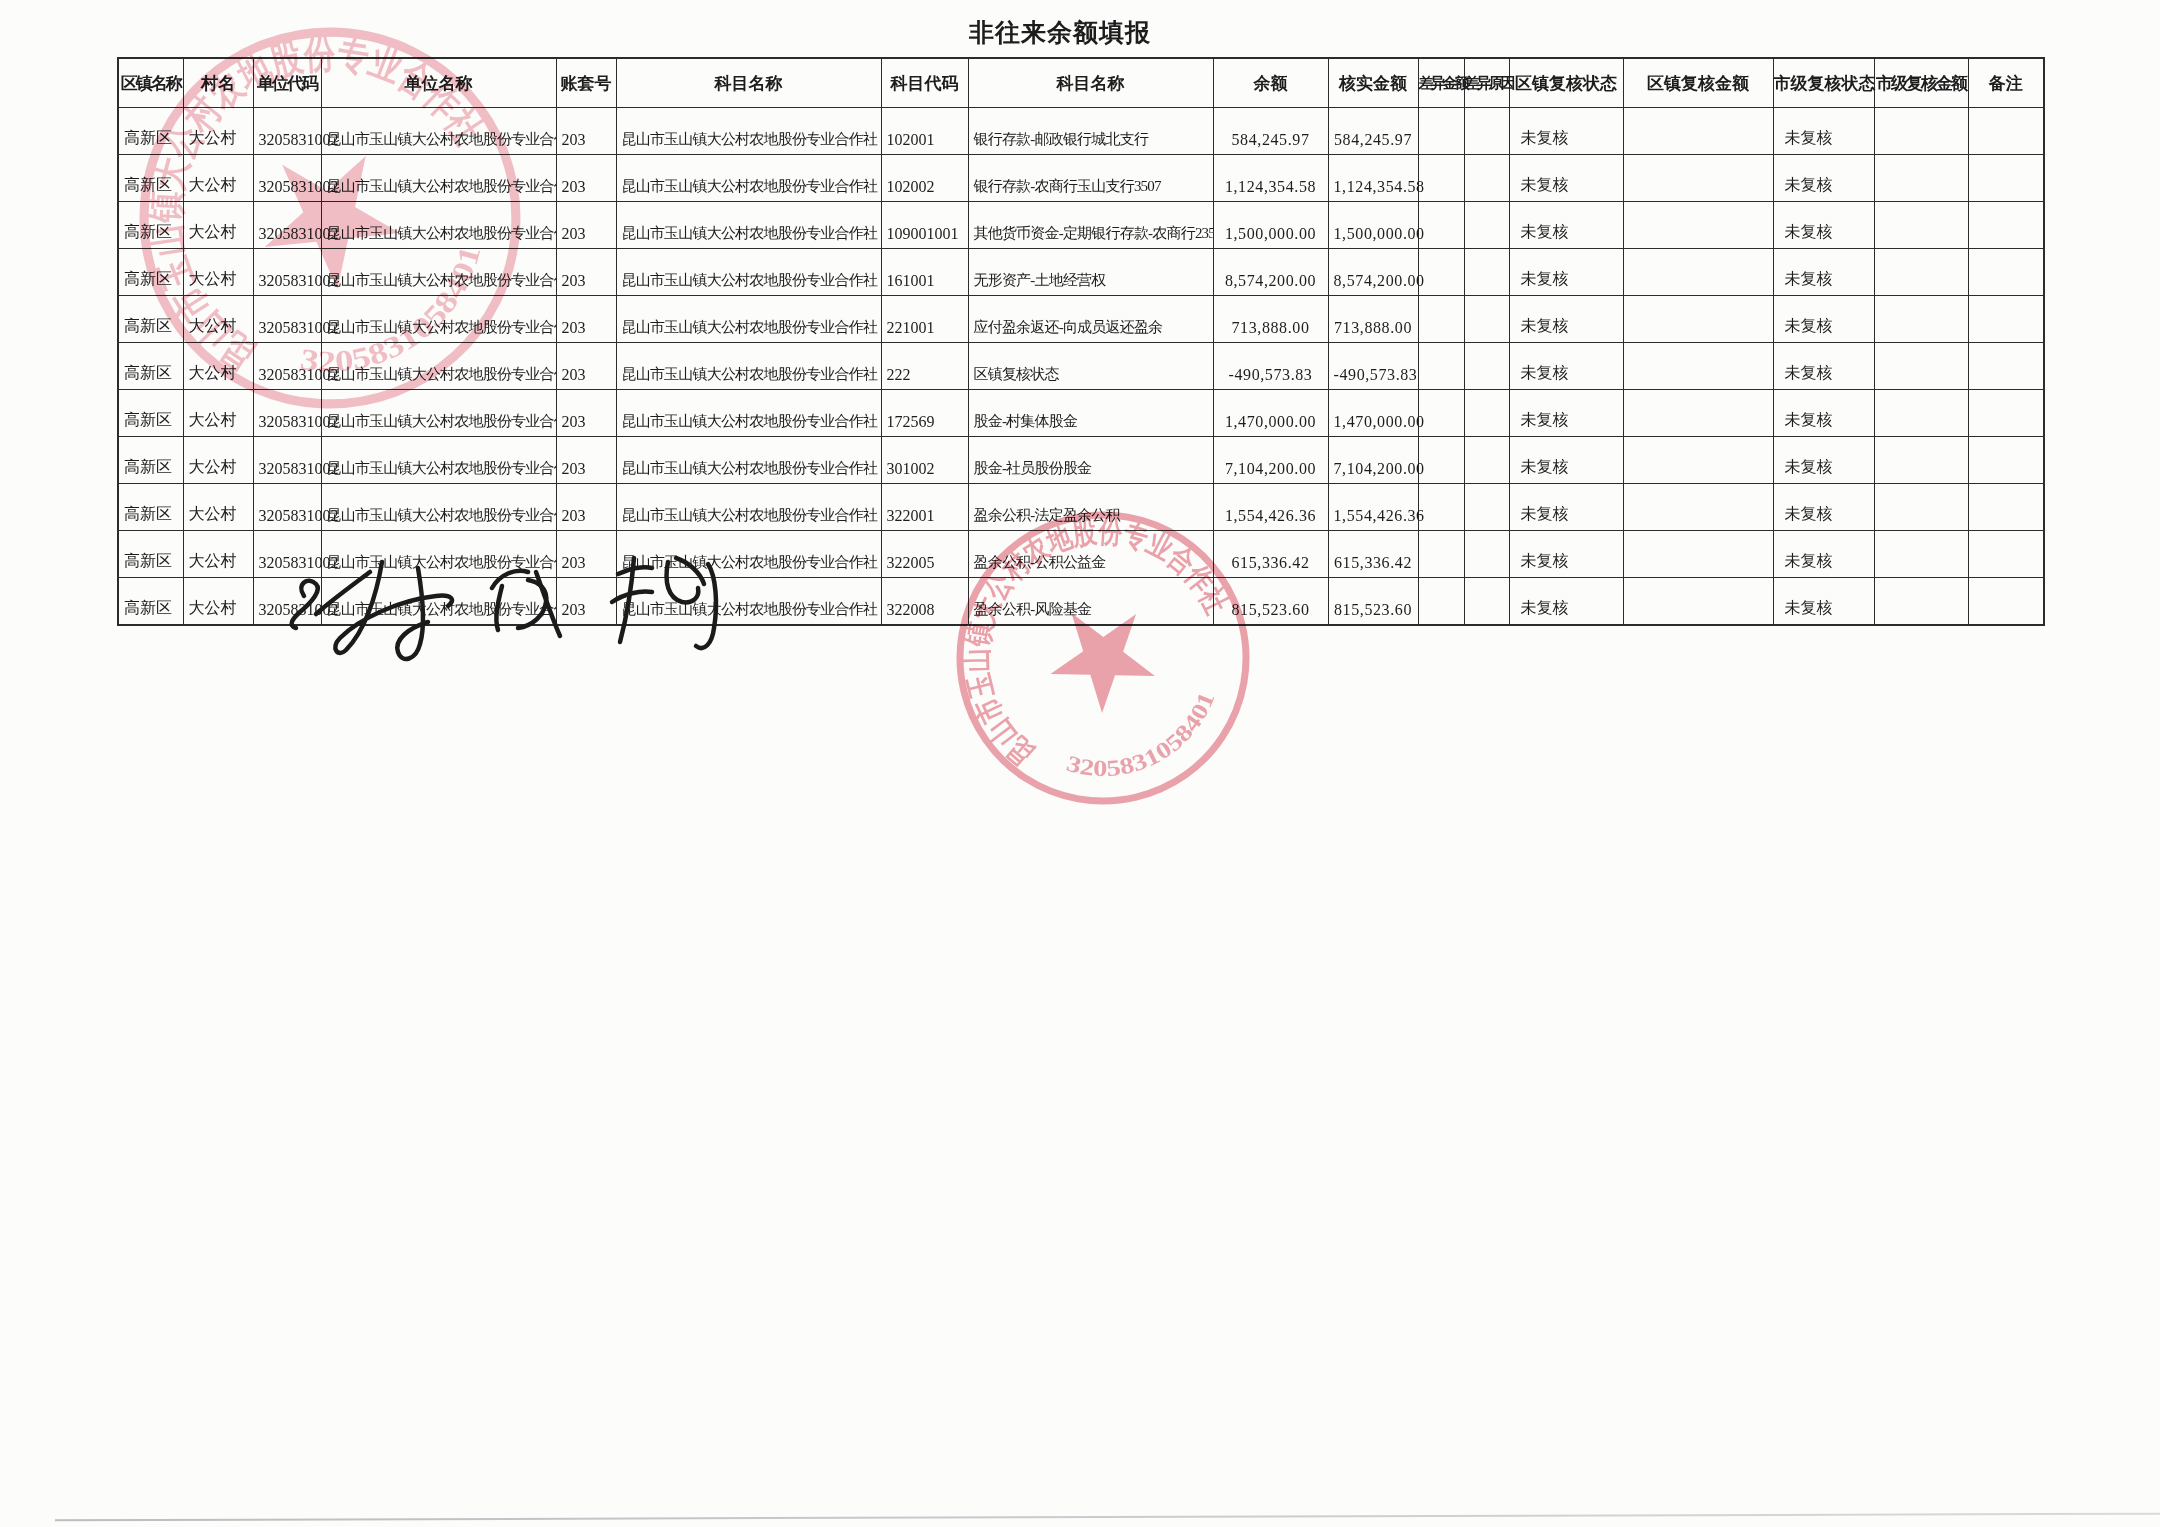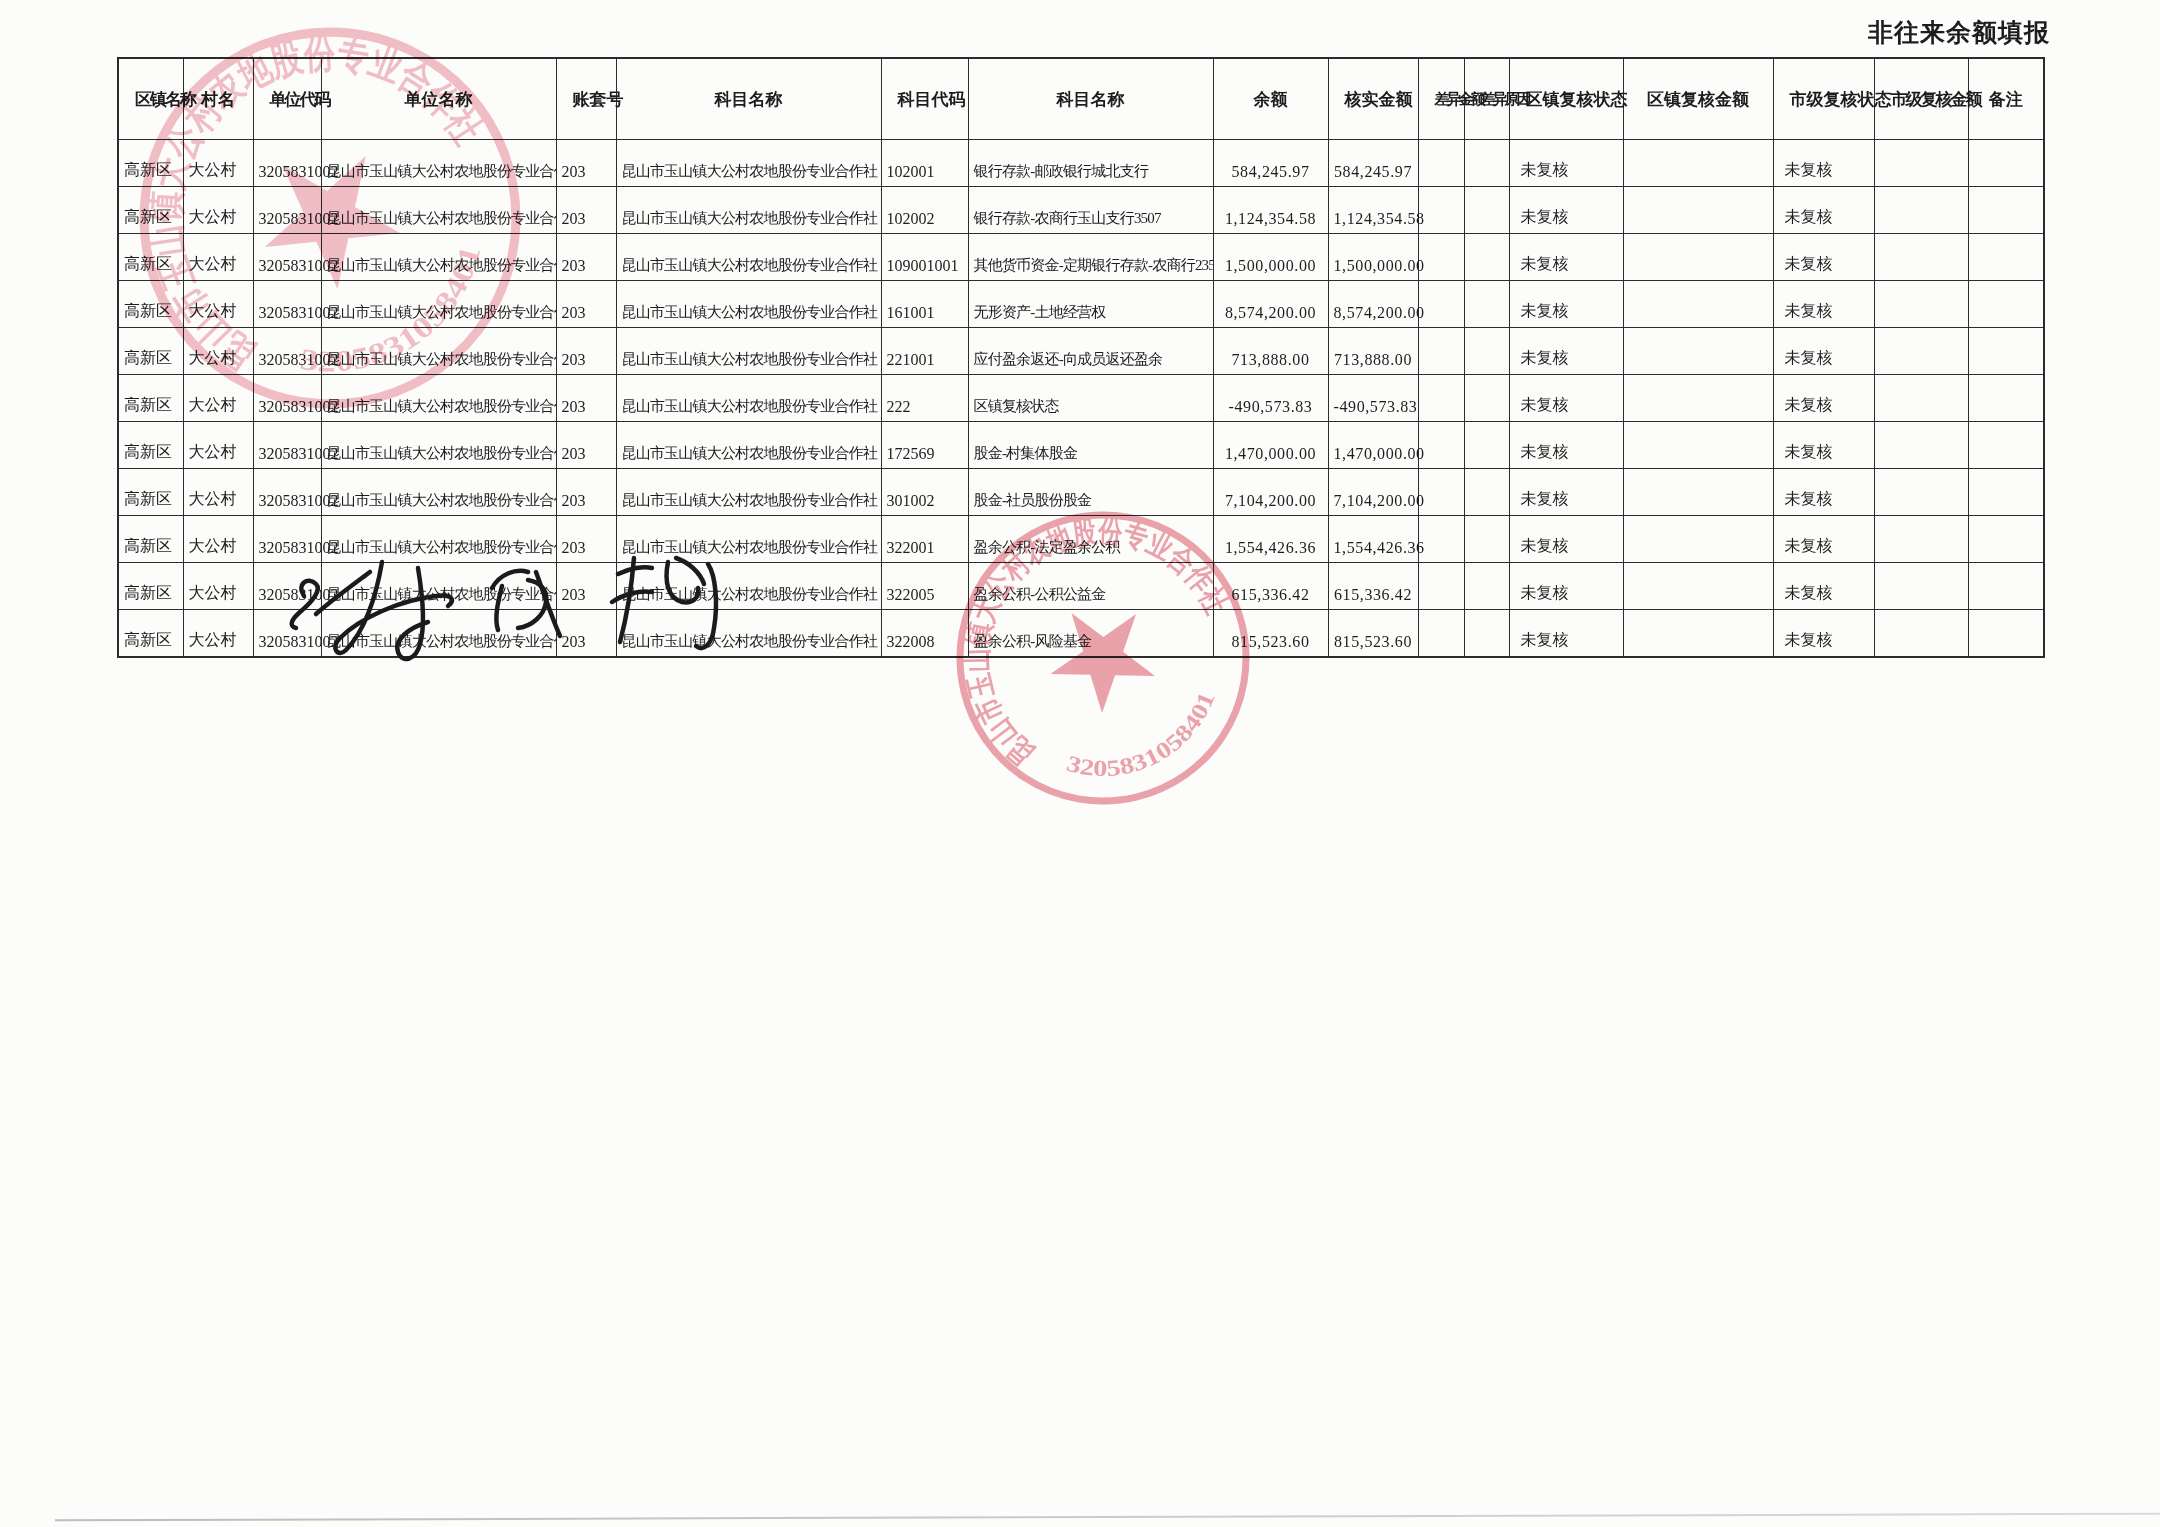--- a/index.html
+++ b/index.html
@@ -4,33 +4,33 @@
 <style>
   html,body{margin:0;padding:0;}
   body{
     width:2160px;height:1527px;position:relative;overflow:hidden;
     background:#fcfcfb;
     font-family:"Liberation Serif","DejaVu Serif",serif;
     color:#1d1d1d;
   }
   .page-title{
     position:absolute;top:16px;left:70px;width:1980px;
-    text-align:right;font-weight:bold;font-size:25px;letter-spacing:1px;
+    text-align:center;font-weight:bold;font-size:25px;letter-spacing:1px;
   }
   table.report{
     position:absolute;left:117px;top:57px;width:1926px;
     border-collapse:collapse;table-layout:fixed;
   }
   table.report,table.report th,table.report td{
     border:1.7px solid #2c2c2c;
   }
   table.report{border-width:2.4px;}
   th{
     height:48px;vertical-align:middle;text-align:center;
-    font-weight:bold;font-size:17px;white-space:nowrap;padding:16px;
+    font-weight:bold;font-size:17px;white-space:nowrap;padding:0;
   }
   td{
     height:41px;vertical-align:bottom;text-align:left;
     font-size:16px;padding:0 2px 5px 5px;white-space:nowrap;
   }
   th.tight{font-size:15px;letter-spacing:-3px;}
   th.tight2{letter-spacing:-2px;}
   td.clip{overflow:hidden;font-size:15px;letter-spacing:-0.8px;padding-right:0;}
   td.num{text-align:center;padding-right:5px;letter-spacing:.6px;}
   td.status{padding-left:11px;}

